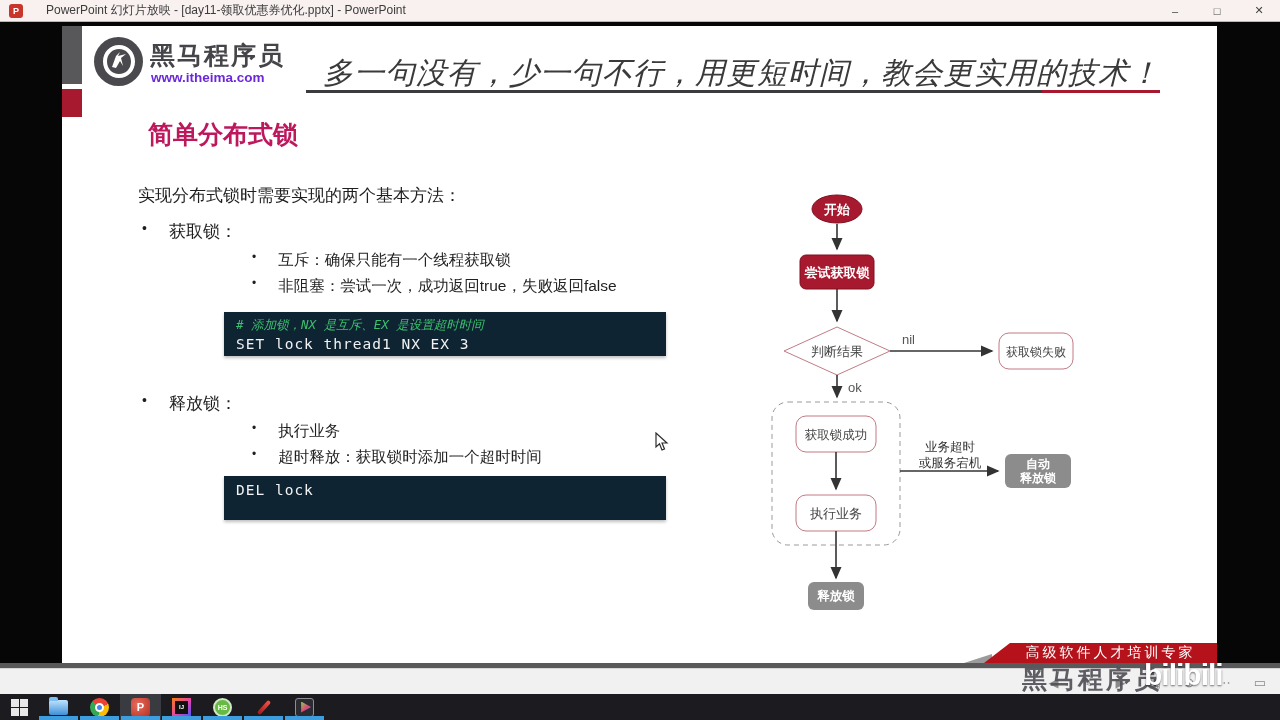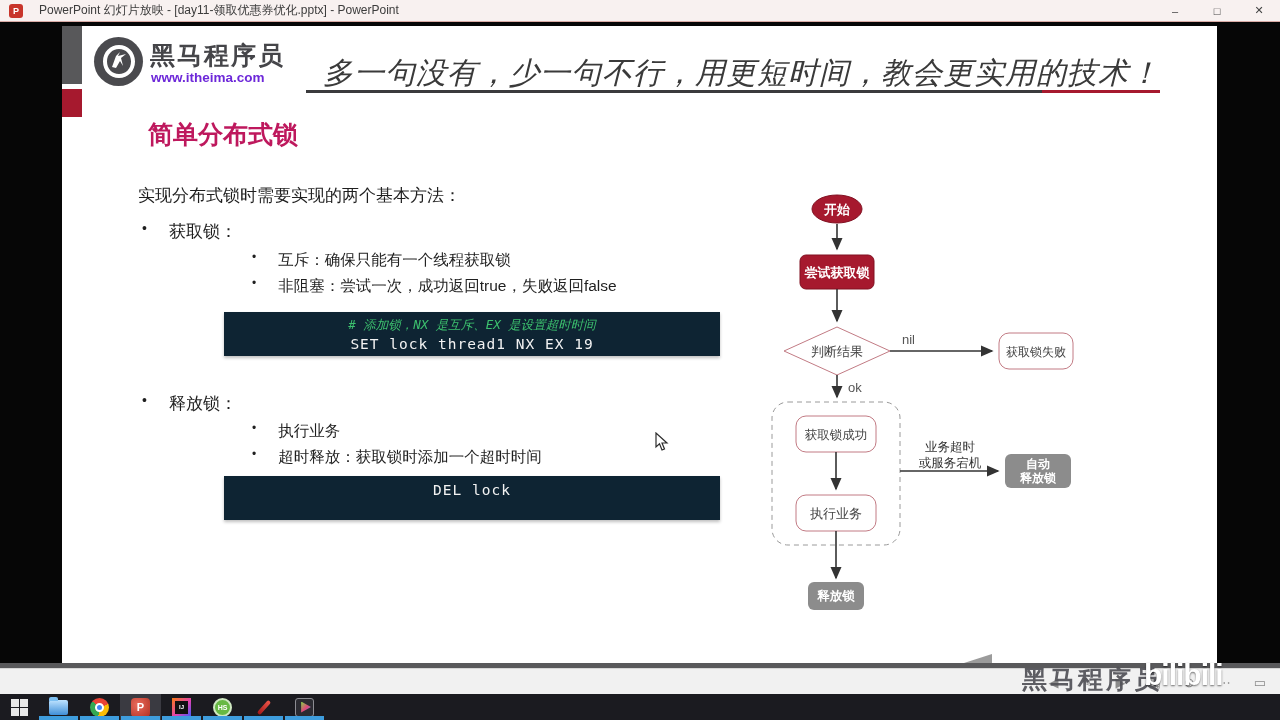--- a/index.html
+++ b/index.html
@@ -6,21 +6,21 @@
   html,body { width:1280px; height:720px; overflow:hidden; background:#000; }
   body { font-family:"Liberation Sans", sans-serif; }
   .root { position:relative; width:1280px; height:720px; overflow:hidden; background:#000; }
 
   
   .titlebar { position:absolute; left:0; top:0; width:1280px; height:22px;
     background:#f8f1f0; border-bottom:1px solid #d9aba5; display:flex; align-items:center; }
   .ppt-ico { width:14px; height:14px; margin-left:9px; border-radius:3px;
     background:#c8352b; color:#fff; font-size:9px; font-weight:bold;
     display:flex; align-items:center; justify-content:center; }
-  .win-title { margin-left:16px; font-size:12px; color:#3c3c3c; white-space:nowrap; }
+  .win-title { margin-left:23px; font-size:12px; color:#3c3c3c; white-space:nowrap; }
   .win-controls { margin-left:auto; display:flex; height:100%; }
   .win-btn { width:42px; height:100%; display:flex; align-items:center; justify-content:center;
     font-size:11px; color:#444; cursor:default; }
 
   
   .stage { position:absolute; left:0; top:22px; width:1280px; height:641px; background:#060606; }
   .slide { position:absolute; left:62px; top:4px; width:1155px; height:637px; background:#fff; overflow:hidden; }
 
   .edge-gray { position:absolute; left:0; top:0; width:20px; height:58px; background:#58585a; }
   .edge-red  { position:absolute; left:0; top:63px; width:20px; height:28px; background:#A6192E; }
@@ -37,22 +37,22 @@
   .header-line .red  { width:118px; height:3px; background:#A6192E; }
 
   .slide-title { position:absolute; left:86px; top:92px; font-size:25px; font-weight:bold; color:#be185d; }
   .intro { position:absolute; left:76px; top:158px; font-size:17px; color:#1f1f1f; }
 
   .b1 { position:absolute; left:80px; font-size:17px; color:#1f1f1f; display:flex; }
   .b1 .dot { margin-right:22px; font-size:14px; }
   .b2 { position:absolute; left:136px; font-size:15.5px; color:#1f1f1f; display:flex; }
   .b2 .dot { margin-right:22px; font-size:12px; }
 
-  .code { position:absolute; left:162px; width:496px; height:44px; background:#0E2433;
-    padding:4px 12px; font-family:"DejaVu Sans Mono", monospace; box-shadow:0 2px 3px rgba(0,0,0,.25);text-align:center; }
+  .code { position:absolute; left:162px; width:442px; height:44px; background:#0E2433;
+    padding:4px 12px; font-family:"DejaVu Sans Mono", monospace; box-shadow:0 2px 3px rgba(0,0,0,.25); }
   .code .cmt { display:block; color:#3CC06E; font-style:italic; font-size:12.5px; line-height:18px; }
   .code .cmd { display:block; color:#f2f2f2; font-size:14.5px; line-height:20px; letter-spacing:1px; }
 
   .flow { position:absolute; left:700px; top:160px; }
   .flow text { font-family:"Liberation Sans", sans-serif; }
   .nt { font-size:13px; fill:#444; text-anchor:middle; }
   .ntw { font-size:13px; font-weight:bold; fill:#fff; text-anchor:middle; }
   .ntw2 { font-size:12px; font-weight:bold; fill:#fff; text-anchor:middle; }
   .lbl { font-family:"DejaVu Sans Mono", monospace; font-size:13px; fill:#555; }
   .lbl2 { font-size:12.5px; fill:#333; text-anchor:middle; }
@@ -163,21 +163,21 @@
         <span class="dot">•</span>
         <span>互斥：确保只能有一个线程获取锁</span>
       </div>
       <div class="b2" style="top:250px; left:190px;">
         <span class="dot">•</span>
         <span>非阻塞：尝试一次，成功返回true，失败返回false</span>
       </div>
 
       <div class="code" style="top:286px;">
         <span class="cmt"># 添加锁，NX 是互斥、EX 是设置超时时间</span>
-        <span class="cmd">SET lock thread1 NX EX 19</span>
+        <span class="cmd">SET lock thread1 NX EX 3</span>
       </div>
 
       <div class="b1" style="top:366px;">
         <span class="dot">•</span>
         <span>释放锁：</span>
       </div>
       <div class="b2" style="top:395px; left:190px;">
         <span class="dot">•</span>
         <span>执行业务</span>
       </div>
@@ -237,20 +237,21 @@
         <text class="ntw2" x="276" y="282">自动</text>
         <text class="ntw2" x="276" y="296">释放锁</text>
 
         <line x1="74" y1="345" x2="74" y2="392" stroke="#333" stroke-width="1.6" marker-end="url(#ah)"></line>
 
         <rect x="46" y="396" width="56" height="28" rx="6" fill="#8C8C8C"></rect>
         <text class="ntw2" x="74" y="414" style="font-size:12.5px">释放锁</text>
       </svg>
 
       <div class="banner-fold"></div>
+      <div class="banner">高级软件人才培训专家</div>
     </div>
 
     <svg class="cursor" width="14" height="20" viewBox="0 0 14 20">
       <path d="M1,1 L1,15 L4.5,11.8 L7,18 L9.5,17 L7,11 L12,11 Z" fill="#fff" stroke="#2d2d2d" stroke-width="1.2"></path>
     </svg>
   </div>
 
   <div class="divider-strip"></div>
 
   <div class="control-strip">

